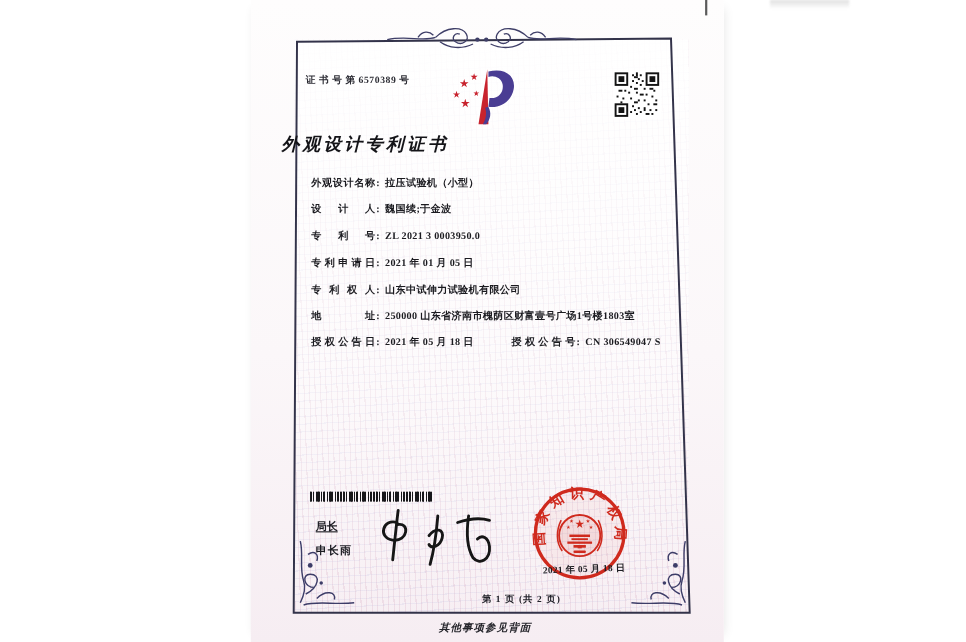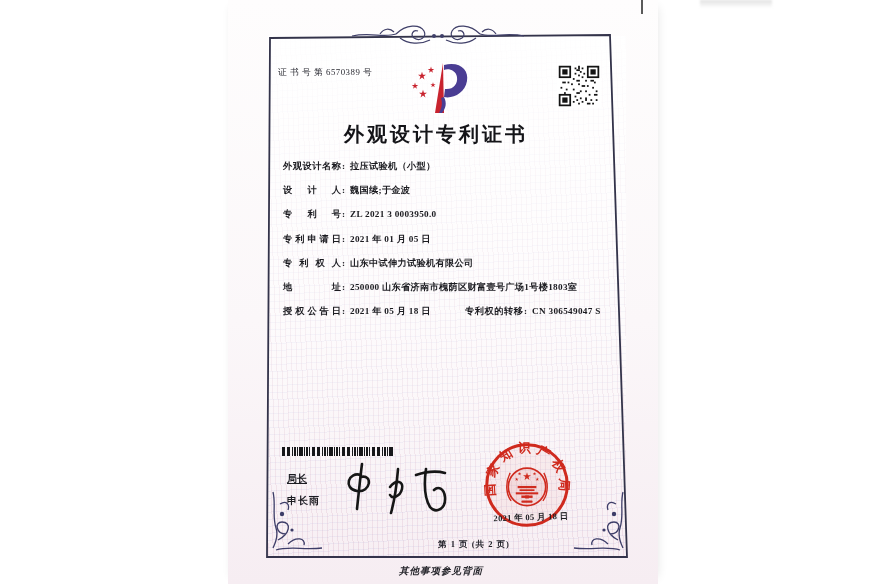--- a/index.html
+++ b/index.html
@@ -11,25 +11,25 @@
          box-shadow:6px 0 10px -7px rgba(0,0,0,.12), -5px 0 8px -7px rgba(0,0,0,.08);}
   .guilloche{position:absolute;left:268px;top:36px;width:358px;height:521px;
          background:
            linear-gradient(180deg, rgba(255,255,255,.95) 0%, rgba(255,255,255,.55) 45%, rgba(255,255,255,.05) 100%),
            repeating-linear-gradient(88deg, rgba(200,140,170,.20) 0 1px, rgba(0,0,0,0) 1px 5px),
            repeating-linear-gradient(-3deg, rgba(150,150,210,.13) 0 1px, rgba(0,0,0,0) 1px 7px);}
   .frame-svg{position:absolute;left:260px;top:28px;width:374px;height:536px;}
   .orn-top{position:absolute;left:350px;top:22px;width:176px;height:28px;}
   .orn-bl{position:absolute;left:270px;top:490px;width:56px;height:64px;}
   .orn-br{position:absolute;left:570px;top:490px;width:56px;height:64px;transform:scaleX(-1);}
-  .cert-no{position:absolute;left:278px;top:67px;font-size:8.8px;font-weight:400;color:#2b2b33;letter-spacing:.5px;}
+  .cert-no{position:absolute;left:278px;top:67px;font-size:8.8px;font-weight:700;color:#2b2b33;letter-spacing:.5px;}
   .logo-svg{position:absolute;left:406px;top:61px;width:70px;height:58px;}
   .qr-svg{position:absolute;left:557px;top:64px;width:44px;height:44px;}
-  .cert-title{position:absolute;left:256px;top:121px;width:360px;text-align:center;
-              font-size:20px;font-weight:700;letter-spacing:3px;color:#141418;}
+  .cert-title{position:absolute;left:256px;top:121px;width:360px;
+              font-size:16px;font-weight:700;letter-spacing:3px;color:#141418;font-style:italic;}
   .fields{position:absolute;left:283px;top:160px;width:348px;}
   .frow{position:relative;height:24.2px;font-size:9.2px;font-weight:600;color:#1b1b20;white-space:nowrap;line-height:12px;}
   .flabel{display:inline-block;width:58px;text-align:justify;text-align-last:justify;}
   .fsep{margin-left:1px;}
   .fvalue{margin-left:5px;letter-spacing:.3px;}
   .pair2{position:absolute;left:182px;top:0;}
   .legal{position:absolute;left:283px;top:341px;width:332px;font-size:9.3px;font-style:italic;
          font-weight:500;color:#26262c;line-height:12.4px;letter-spacing:.2px;}
   .legal p{margin:0;text-indent:2em;}
   .barcode{position:absolute;left:282px;top:447px;width:112px;height:9px;
@@ -182,21 +182,21 @@
     </div>
     <div class="frow">
       <span class="flabel">专利权人</span><span class="fsep">:</span><span class="fvalue">山东中试伸力试验机有限公司</span>
     </div>
     <div class="frow">
       <span class="flabel">地址</span><span class="fsep">:</span><span class="fvalue">250000 山东省济南市槐荫区财富壹号广场1号楼1803室</span>
     </div>
     <div class="frow">
       <span class="flabel">授权公告日</span><span class="fsep">:</span><span class="fvalue">2021 年 05 月 18 日</span>
       <span class="pair2">
-        <span class="flabel">专利权的转移</span><span class="fsep">:</span><span class="fvalue">CN 306549047 S</span>
+        <span class="flabel">授权公告号</span><span class="fsep">:</span><span class="fvalue">CN 306549047 S</span>
       </span>
     </div>
   </div>
 
 
   <div class="barcode"></div>
 
   <div class="signer-title">局长</div>
   <div class="signer-name">申长雨</div>
 

